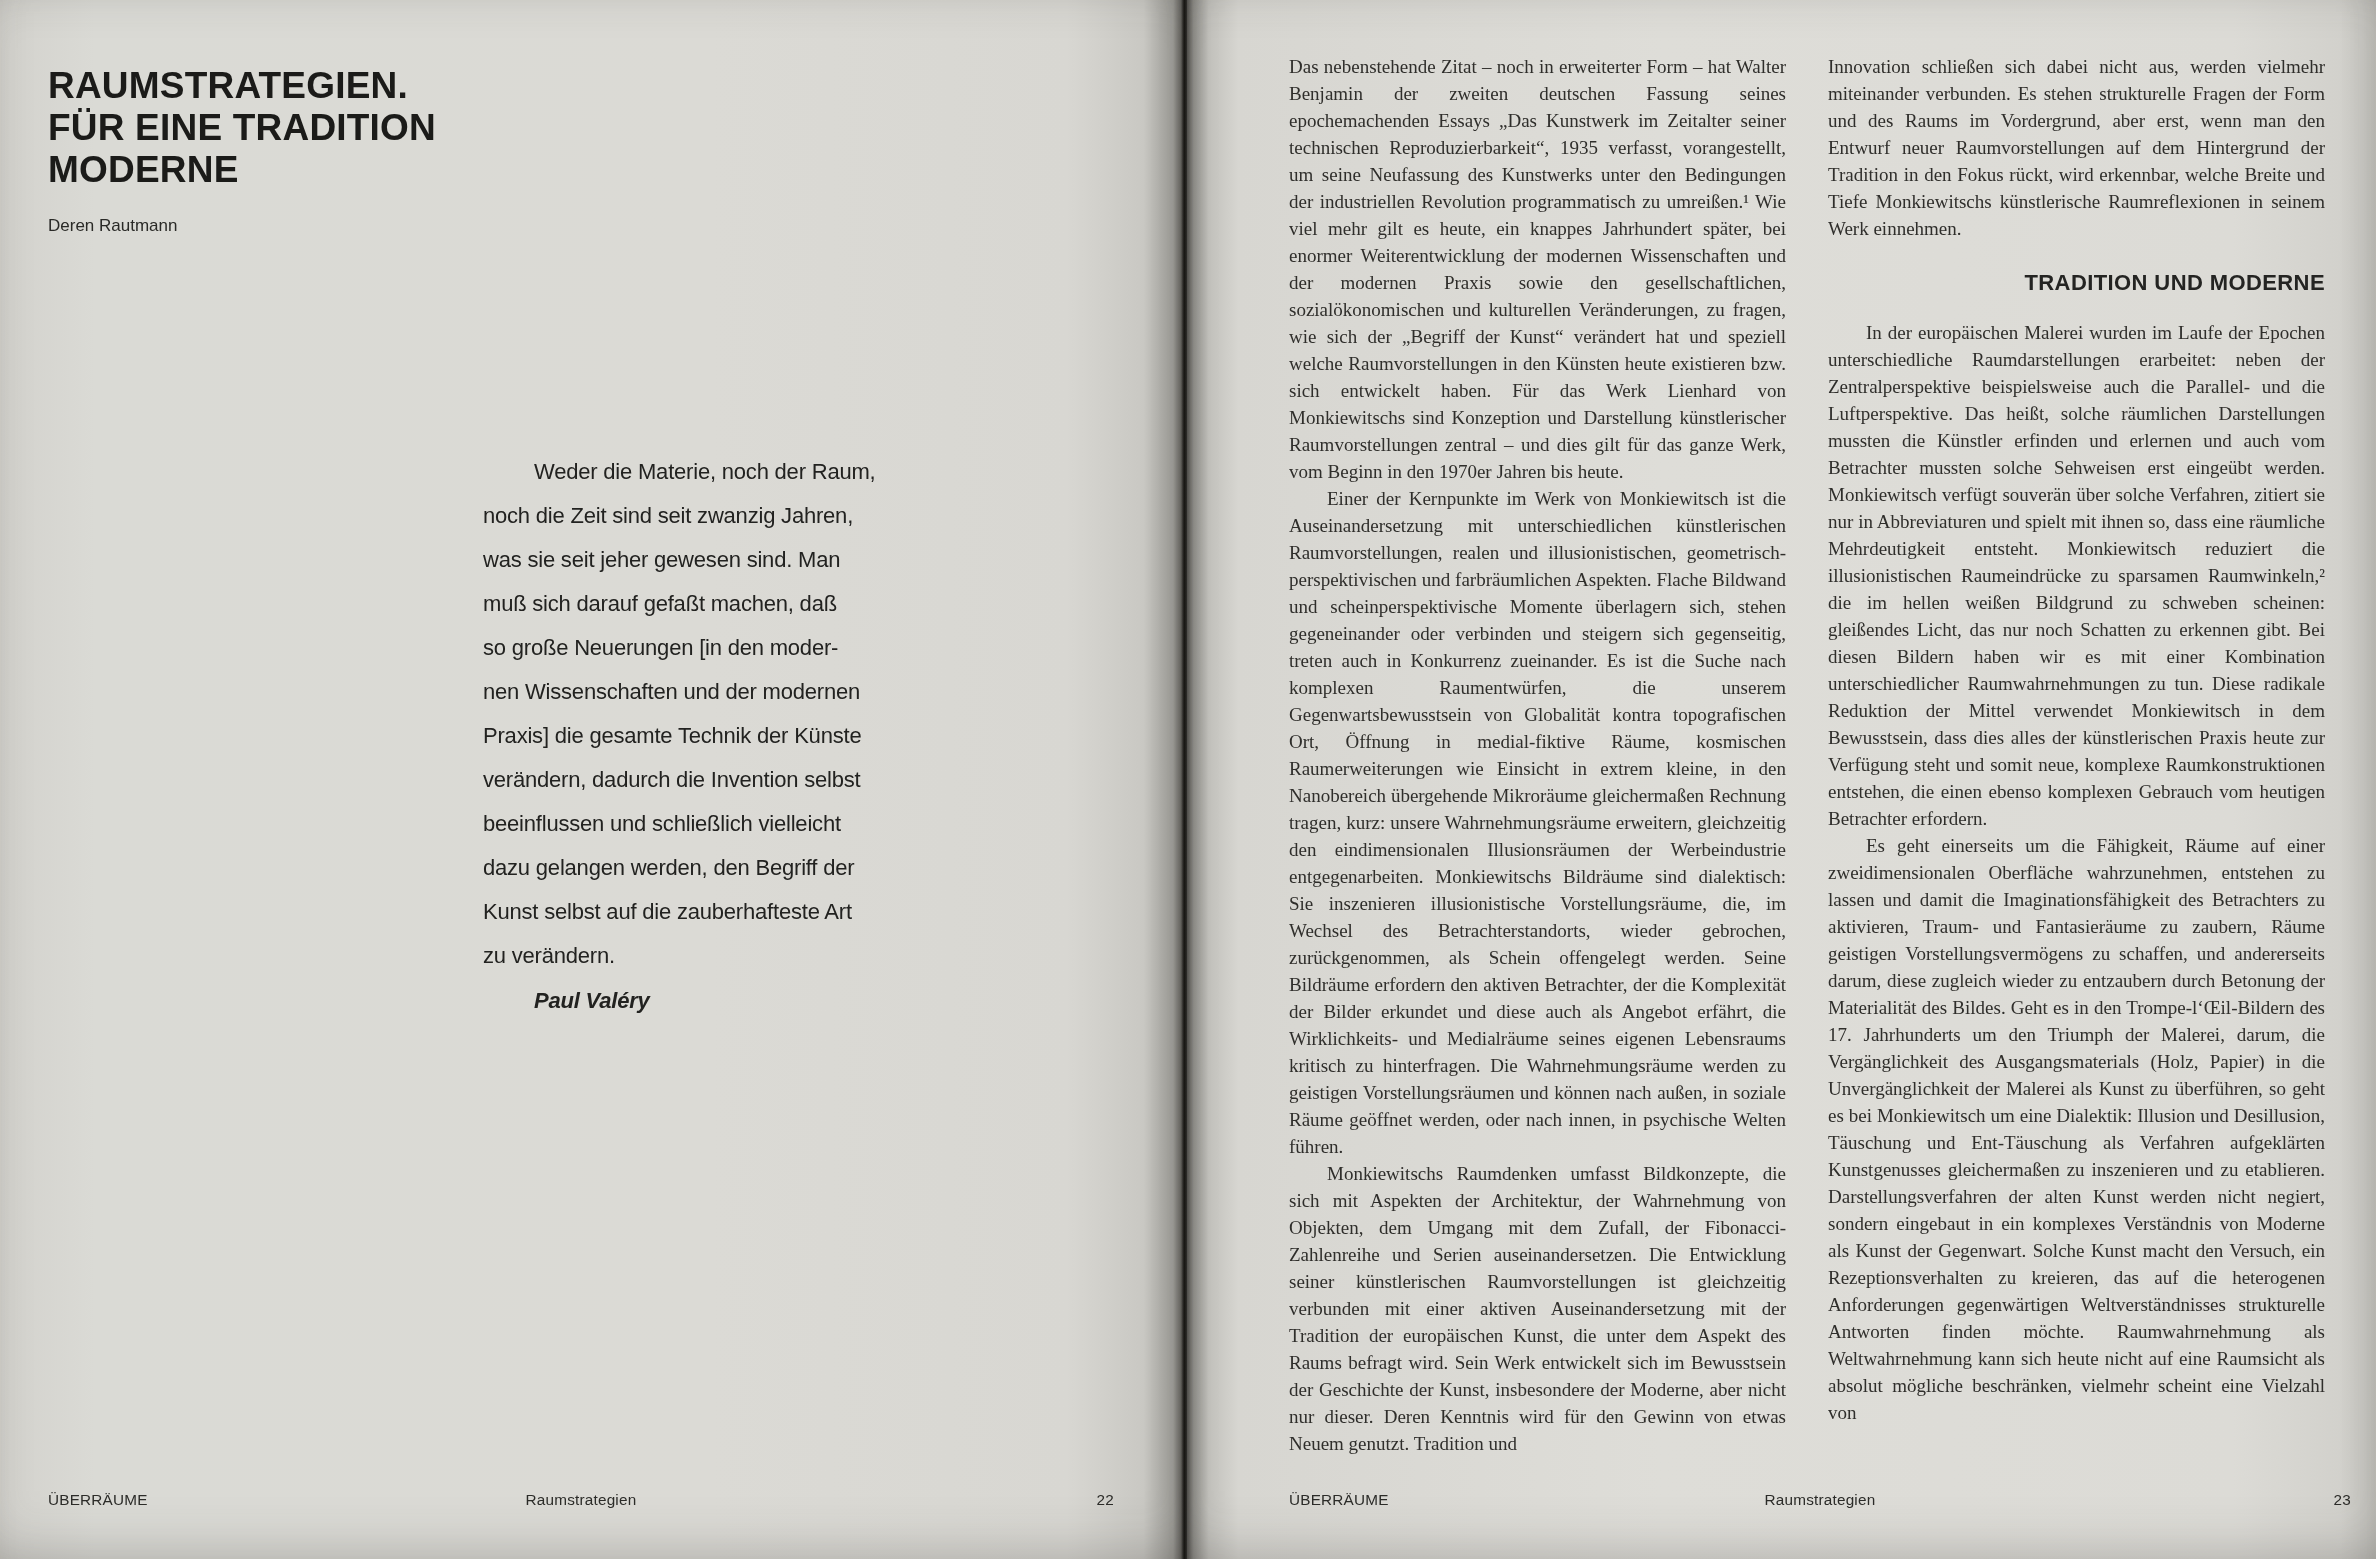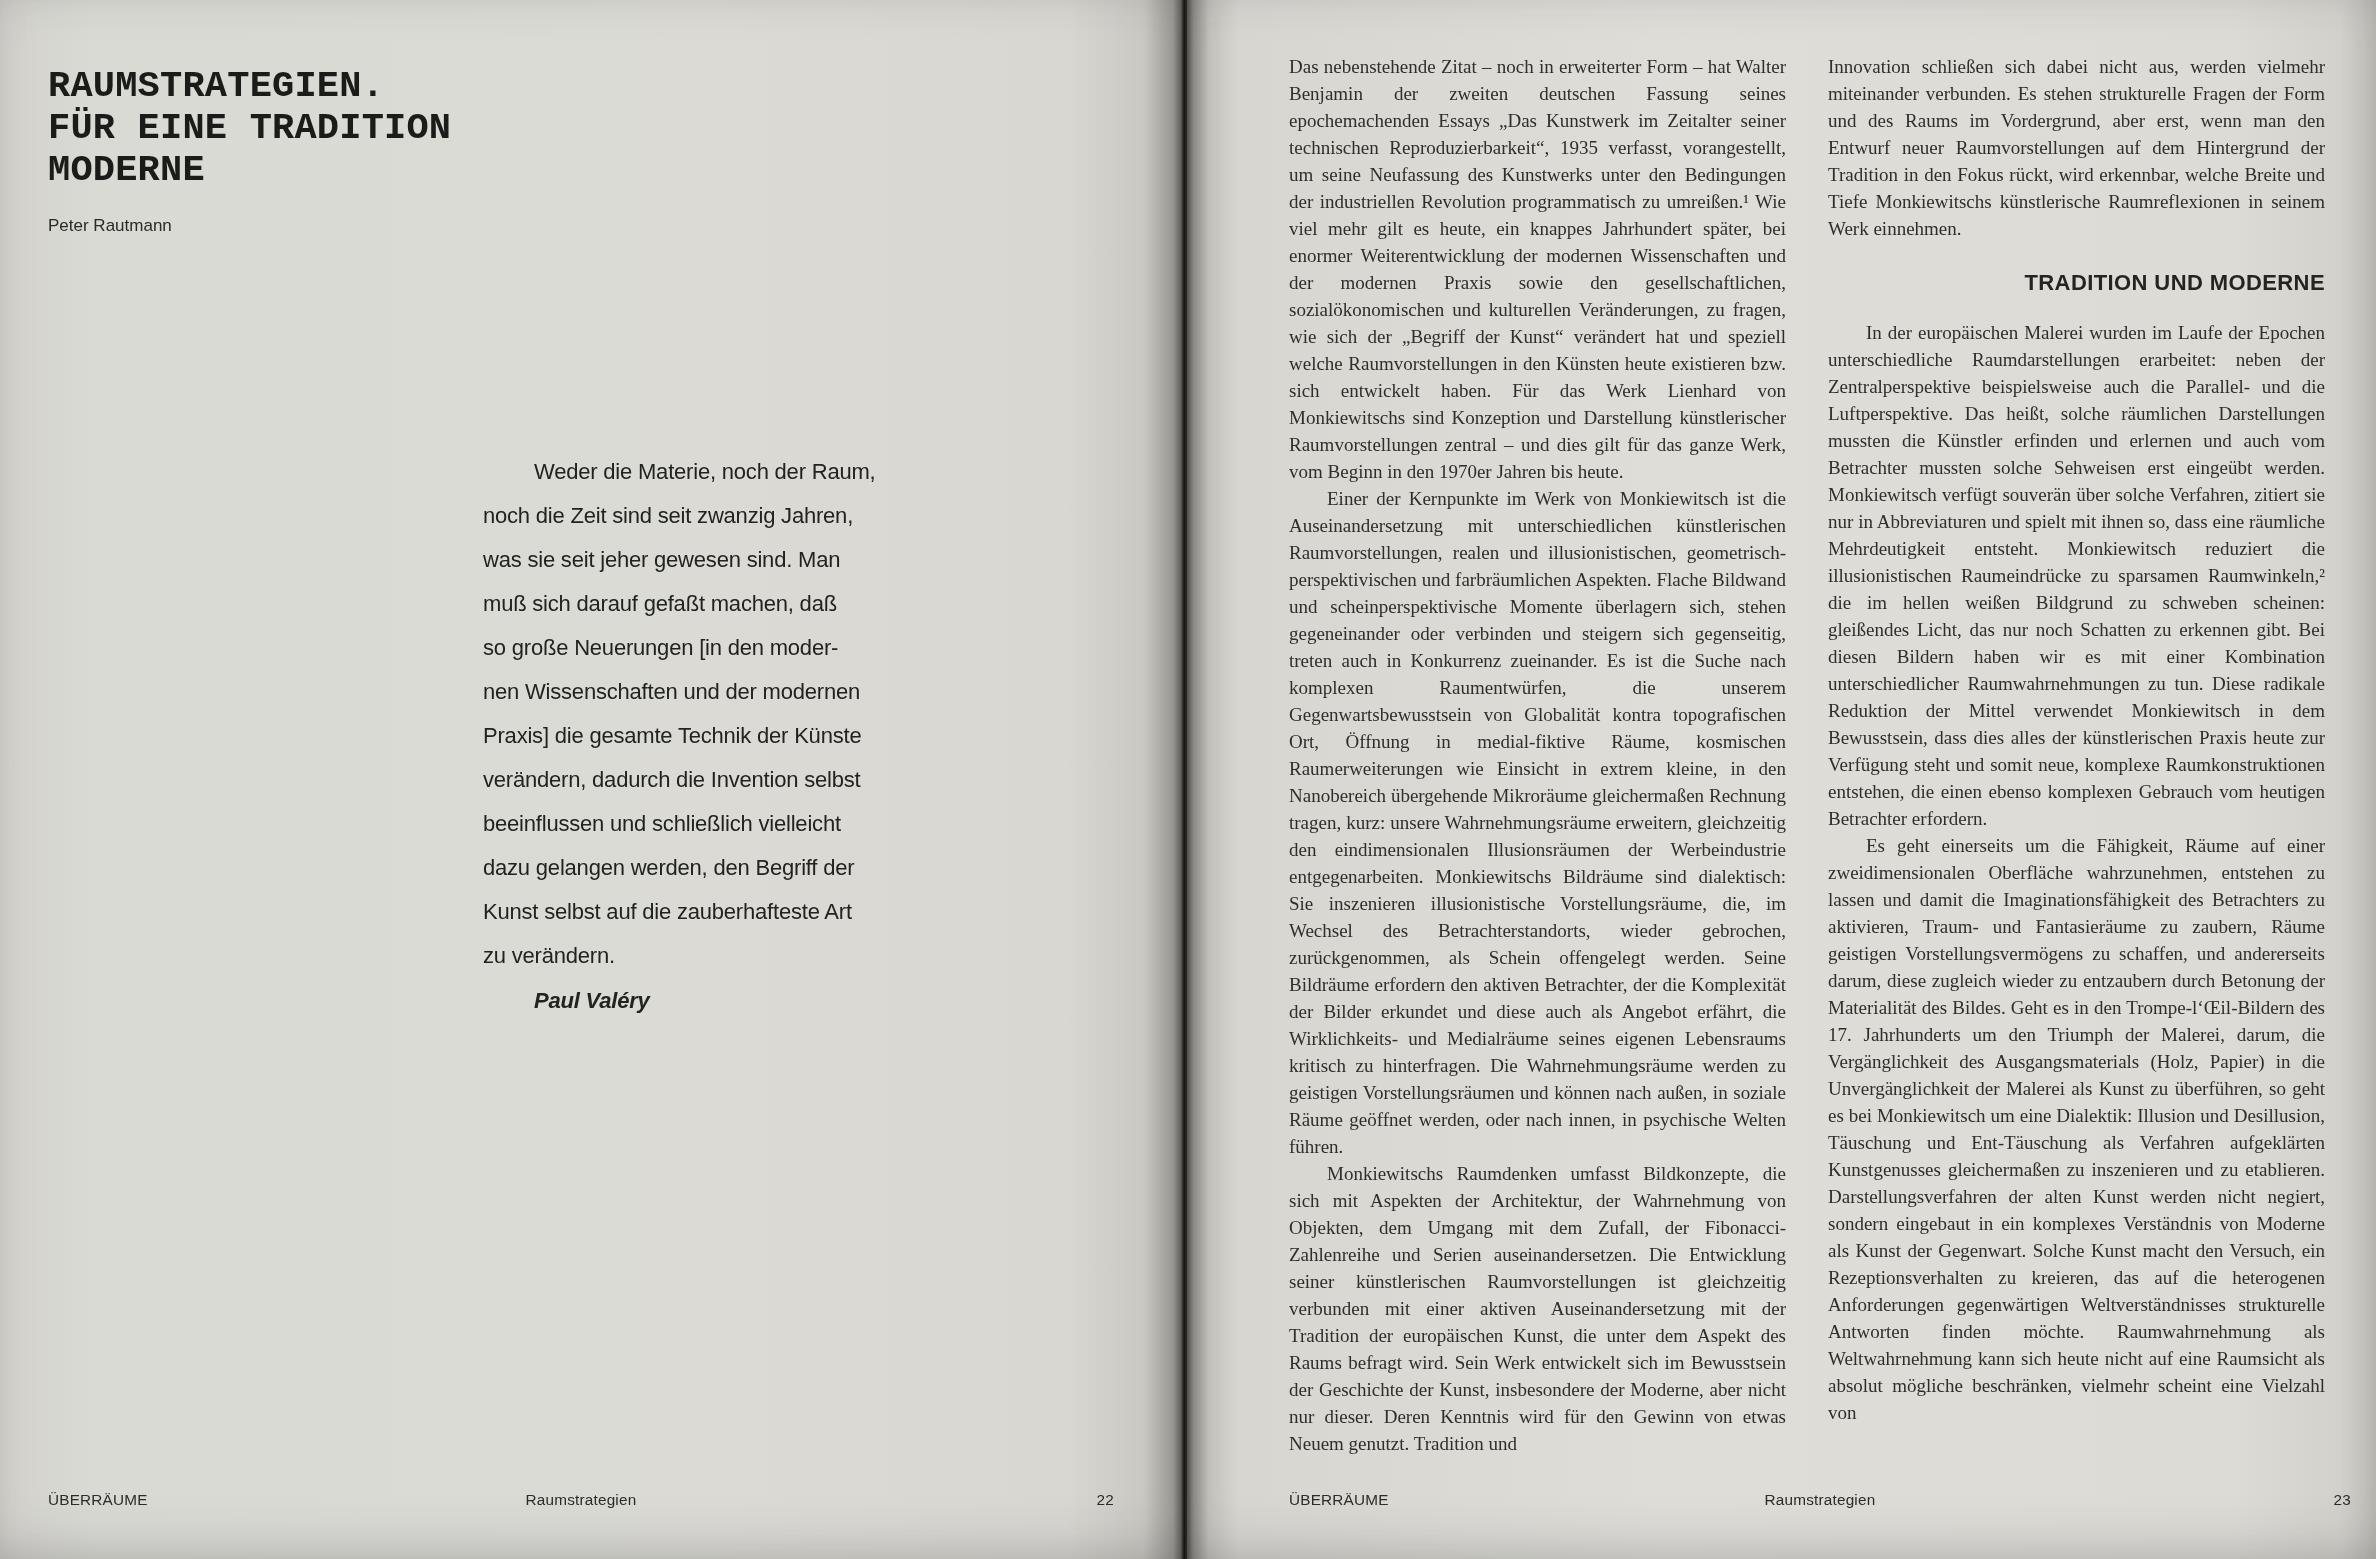--- a/index.html
+++ b/index.html
@@ -49,21 +49,21 @@
   
   .essay-title {
     position: absolute;
     left: 48px; top: 40px;
     font-family: "Liberation Sans", sans-serif;
     font-size: 37px;
     line-height: 42px;
     letter-spacing: 0.2px;
     color: #1b1b19;
   }
-  .essay-title span { display: block; font-family: Liberation Mono, monospace; }
+  .essay-title span { display: block; }
   .author {
     position: absolute;
     left: 48px; top: 216px;
     font-family: "Liberation Sans", sans-serif;
     font-size: 17px;
     color: #2a2a27;
   }
   .pull-quote {
     position: absolute;
     left: 483px; top: 450px;
@@ -129,21 +129,21 @@
 <div class="spread">
 
   <div class="page page-left">
 
     <h1 class="essay-title">
       <span>RAUMSTRATEGIEN.</span>
       <span>FÜR EINE TRADITION</span>
       <span>MODERNE</span>
     </h1>
 
-    <div class="author">Peter Rautmann</div>
+    <div class="author">Deren Rautmann</div>
 
     <div class="pull-quote">
       <span class="q-line first">Weder die Materie, noch der Raum,</span>
       <span class="q-line">noch die Zeit sind seit zwanzig Jahren,</span>
       <span class="q-line">was sie seit jeher gewesen sind. Man</span>
       <span class="q-line">muß sich darauf gefaßt machen, daß</span>
       <span class="q-line">so große Neuerungen [in den moder-</span>
       <span class="q-line">nen Wissenschaften und der modernen</span>
       <span class="q-line">Praxis] die gesamte Technik der Künste</span>
       <span class="q-line">verändern, dadurch die Invention selbst</span>

